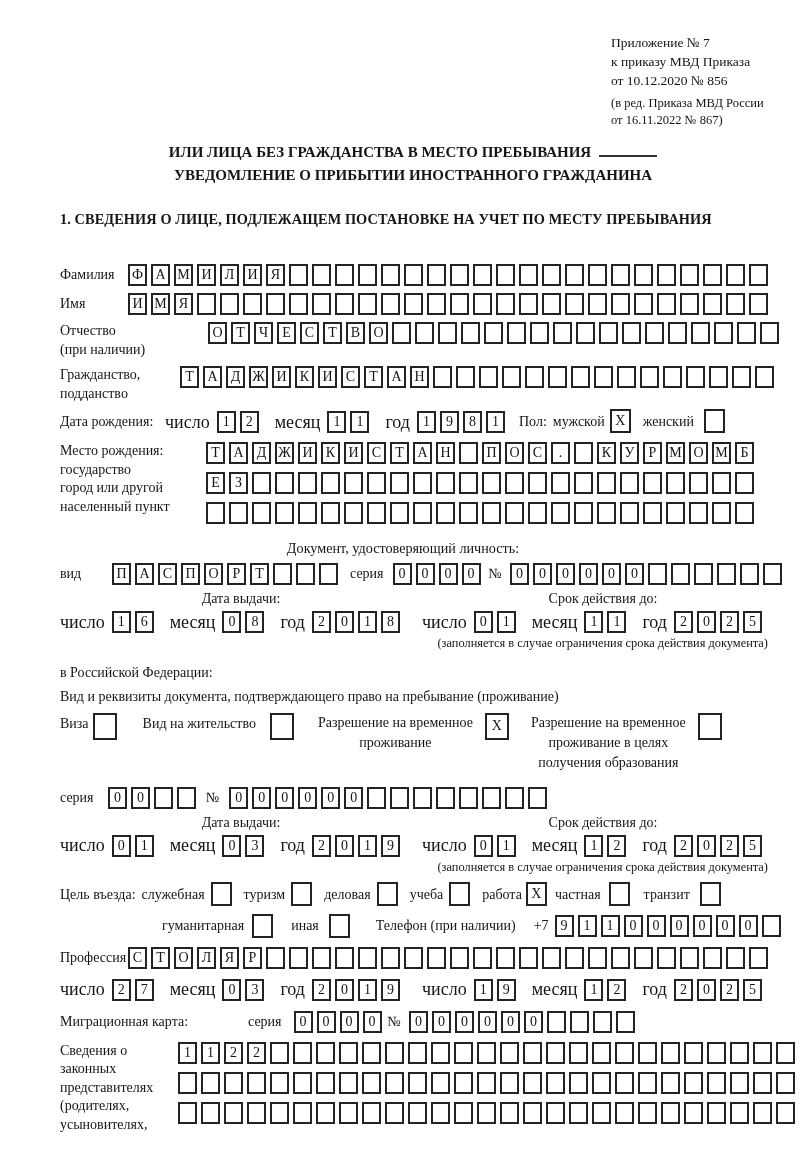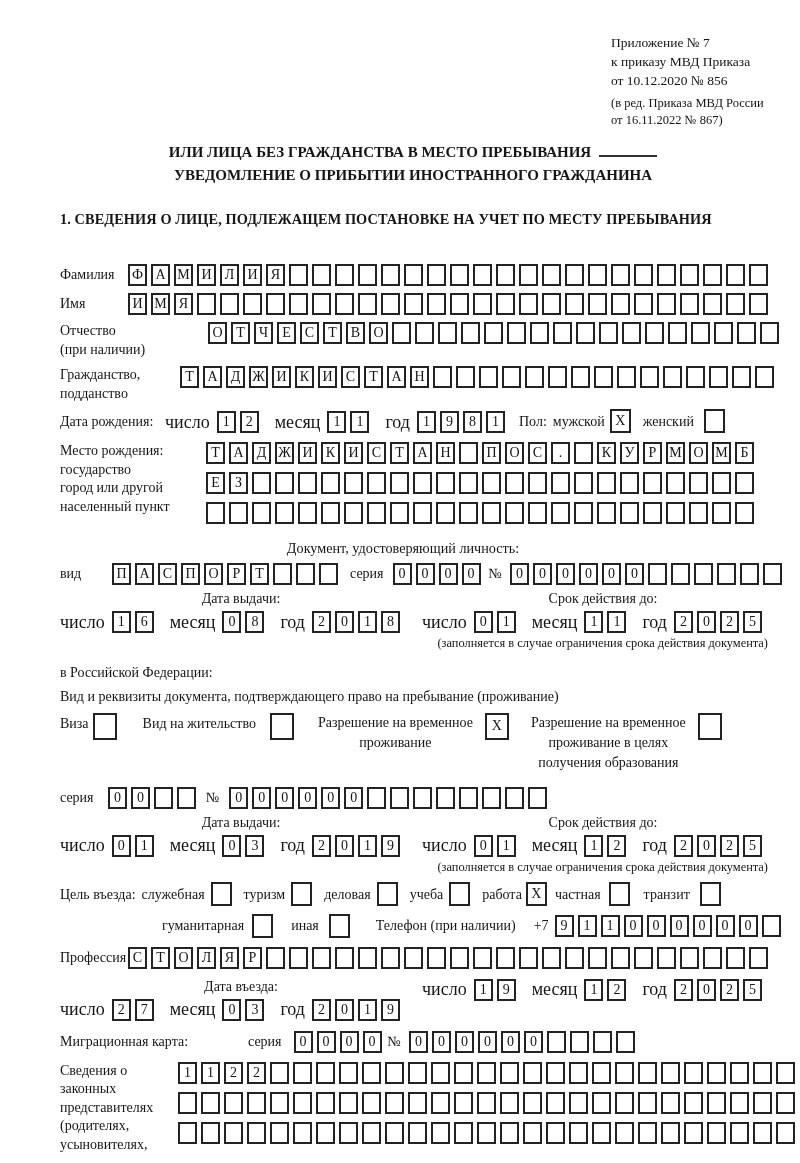--- a/index.html
+++ b/index.html
@@ -617,21 +617,20 @@
         <span class="cell"></span>
         <span class="cell"></span>
         <span class="cell"></span>
         <span class="cell"></span>
         <span class="cell"></span>
       </span>
   </div>
 
   <div class="dates" style="margin-top:10px">
     <div class="dcol">
-      <div class="dhead">Дата въезда:</div>
       <div class="dategroup">
           <span class="dg-lab">число</span>
           <span class="boxes">
             <span class="cell">2</span>
             <span class="cell">7</span>
           </span>
           <span class="dg-lab">месяц</span>
           <span class="boxes">
             <span class="cell">0</span>
             <span class="cell">3</span>

